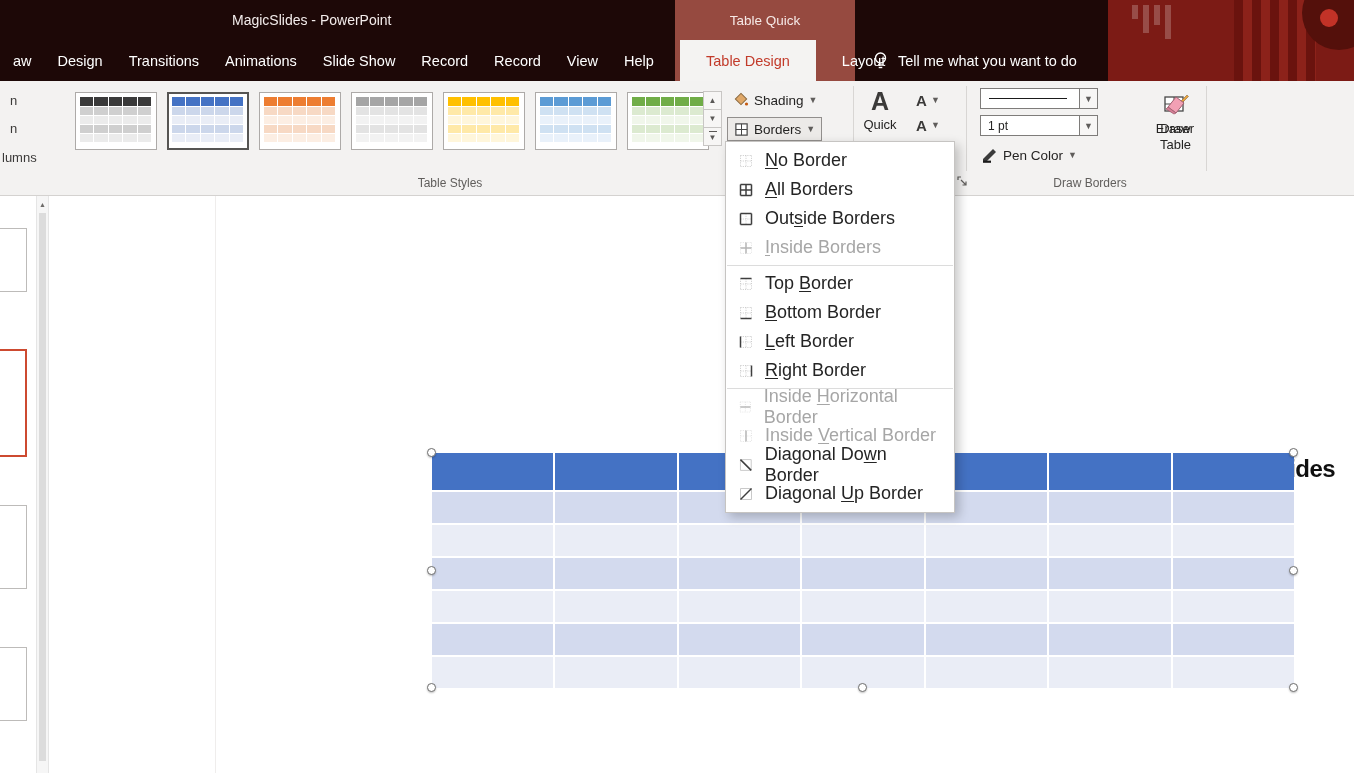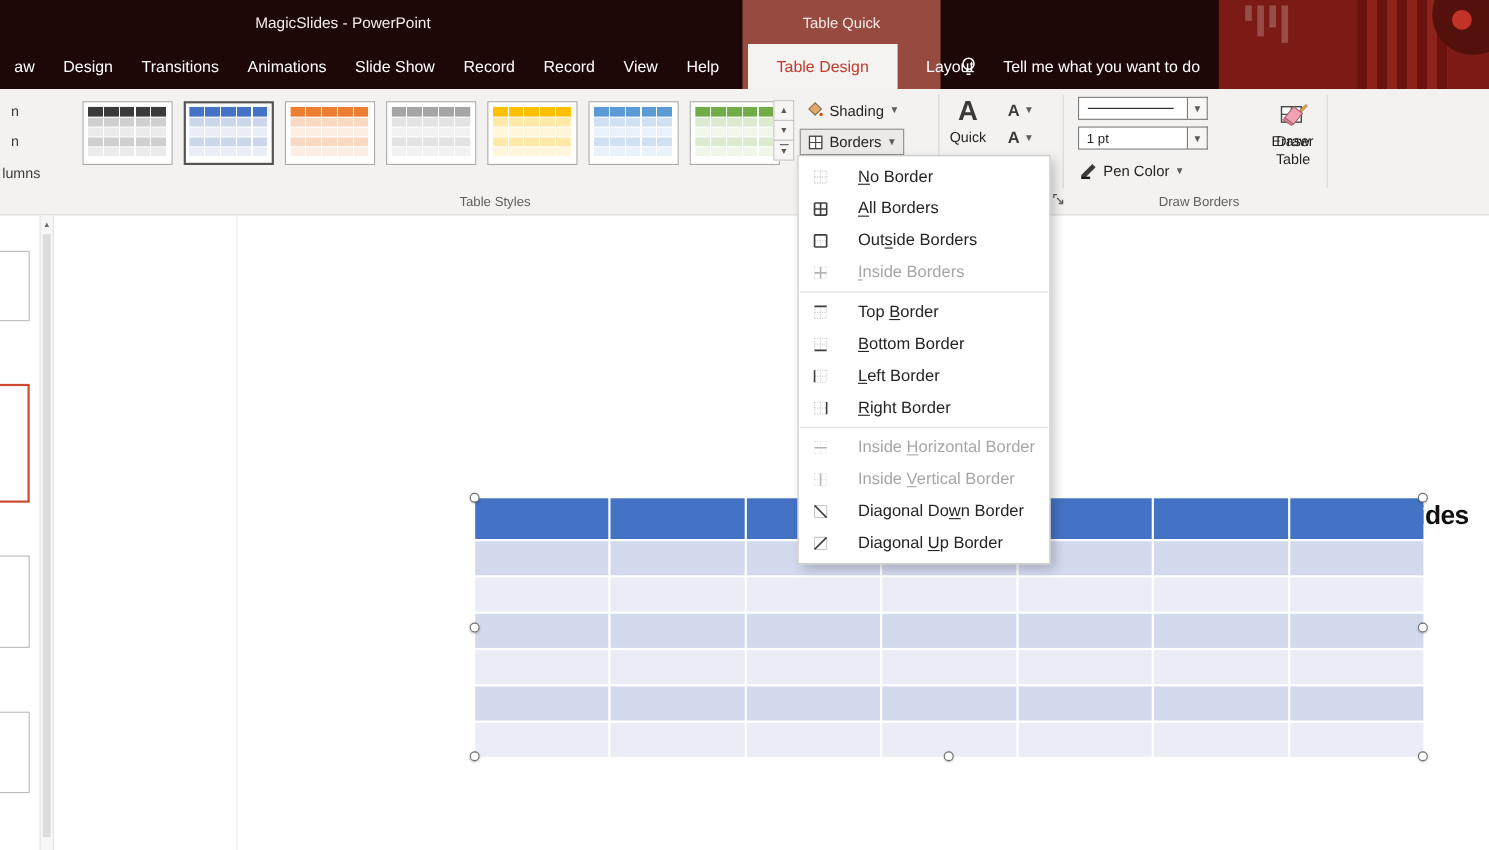--- a/index.html
+++ b/index.html
@@ -8,21 +8,21 @@
 
   
   .topbar { position:absolute; left:0; top:0; width:1354px; height:81px; background:#1d0807; }
   .title-text { position:absolute; left:232px; top:0; height:40px; line-height:40px; color:#f3eceb; font-size:14px; }
   .contextual-header { position:absolute; left:675px; top:0; width:180px; height:40px; background:#964a40; color:#f6e9e6; font-size:13.5px; display:flex; align-items:center; justify-content:center; }
   .contextual-tabs-bg { position:absolute; left:675px; top:40px; width:180px; height:41px; background:#964a40; display:flex; align-items:stretch; padding-left:5px; }
   .tabs-row { position:absolute; left:0; top:40px; height:41px; display:flex; color:#fff; font-size:14.5px; }
   .tab { padding:0 13px; display:flex; align-items:center; white-space:nowrap; }
   .ctab { padding:0 26px; display:flex; align-items:center; color:#fff; font-size:14.5px; white-space:nowrap; }
   .ctab.active { background:#f4f3f2; color:#c23a2a; }
-  .tellme { position:absolute; left:872px; top:40px; height:41px; display:flex; align-items:center; gap:23px; color:#fff; font-size:14.5px; }
+  .tellme { position:absolute; left:872px; top:40px; height:41px; display:flex; align-items:center; gap:9px; color:#fff; font-size:14.5px; }
 
   
   .decor { position:absolute; right:0; top:0; width:246px; height:81px; background:#7c1b15; overflow:hidden; }
   .decor-bars { position:absolute; left:24px; top:5px; display:flex; align-items:flex-start; gap:5px; }
   .decor-bars i { display:block; width:6px; background:rgba(255,255,255,0.22); }
   .decor-stripes { position:absolute; left:126px; top:0; width:82px; height:81px; background:repeating-linear-gradient(90deg,#6a130e 0 9px,#8c221a 9px 18px); }
   .decor-circle-big { position:absolute; right:-22px; top:-24px; width:74px; height:74px; border-radius:50%; background:#54100b; }
   .decor-circle-small { position:absolute; right:16px; top:9px; width:18px; height:18px; border-radius:50%; background:#c23227; }
 
   
@@ -65,21 +65,21 @@
   .pen-color-btn { left:976px; top:62px; }
   .big-btn { position:absolute; top:6px; height:88px; text-align:center; font-size:13px; color:#252423; }
   .big-btn .ic { height:34px; display:flex; align-items:center; justify-content:center; }
   .big-btn .bl { line-height:1.2; }
   .draw-table-btn { left:1152px; width:47px; }
   .eraser-btn { left:1152px; width:46px; }
   .dialog-launcher { position:absolute; left:957px; top:95px; width:12px; height:12px; }
 
   
   .menu { position:absolute; left:725px; top:141px; width:230px; background:#fff; border:1px solid #c6c4c2; box-shadow:4px 4px 10px rgba(0,0,0,0.22); padding:4px 0; z-index:60; }
-  .menu-item { height:29px; display:flex; align-items:center; gap:26px; padding:0 12px; font-size:15px; color:#242424; }
+  .menu-item { height:29px; display:flex; align-items:center; gap:11px; padding:0 12px; font-size:18px; color:#242424; }
   .menu-item.disabled { color:#a6a6a6; }
   .menu-sep { height:1px; background:#dcdcdc; margin:3px 1px; }
   .menu-item u { text-underline-offset:2px; }
 
   
   .doc { position:absolute; left:0; top:196px; width:1354px; height:577px; background:#fff; }
   .canvas-divider { position:absolute; left:215px; top:0; width:1px; height:577px; background:#efedec; }
   .scrollbar { position:absolute; left:36px; top:0; width:13px; height:577px; background:#f6f6f6; border-left:1px solid #e5e5e5; border-right:1px solid #e5e5e5; }
   .sb-up { height:16px; display:flex; align-items:center; justify-content:center; font-size:7px; color:#6d6b69; }
   .sb-thumb { position:absolute; left:2px; top:17px; width:7px; height:548px; background:#dcdcdc; }

